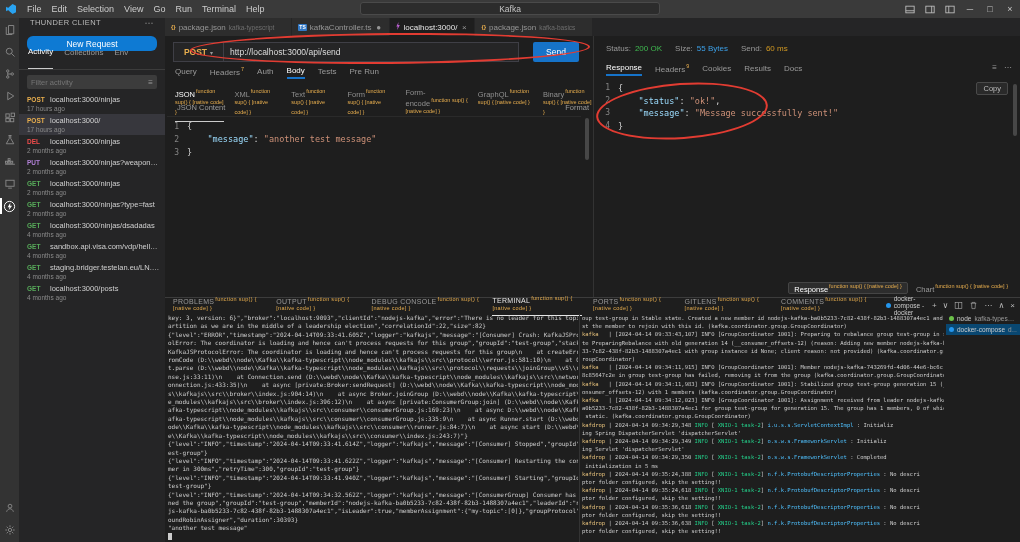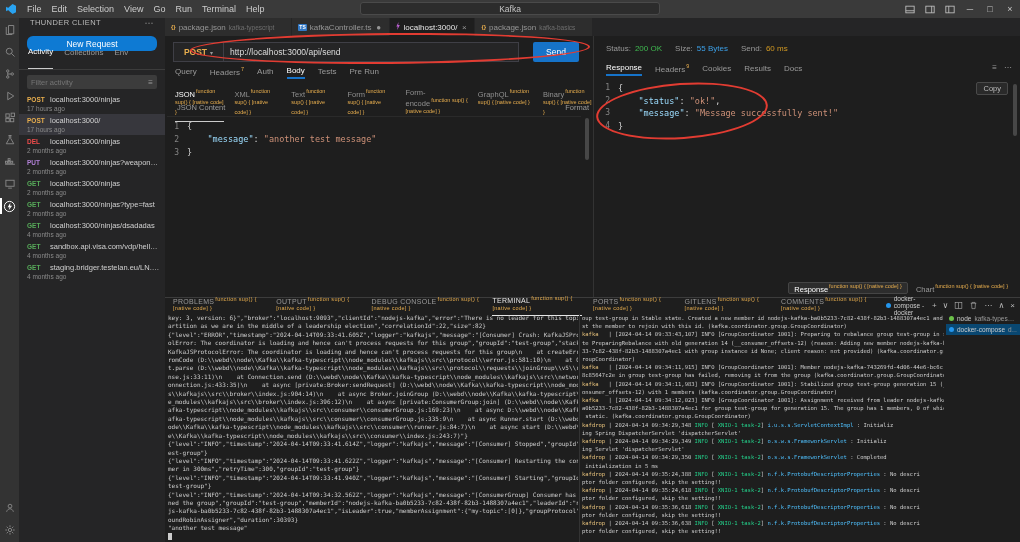--- a/index.html
+++ b/index.html
@@ -306,20 +306,27 @@
      <div class="al1">
             <span class="meth m-GET">GET</span>
             <span class="aurl">sandbox.api.visa.com/vdp/helloworld</span>
           </div>
      <div class="atime">4 months ago</div>
    </div>
         <div class="aitem">
      <div class="al1">
             <span class="meth m-GET">GET</span>
             <span class="aurl">staging.bridger.testelan.eu/LN.WebServic...</span>
+          </div>
+     <div class="atime">4 months ago</div>
+   </div>
+        <div class="aitem">
+     <div class="al1">
+            <span class="meth m-GET">GET</span>
+            <span class="aurl">localhost:3000/posts</span>
           </div>
      <div class="atime">4 months ago</div>
    </div>
       </div>
   </div>
 
   <div class="tabbar">
       <div class="etab">
         <span class="fi fi-json">{}</span>
         <span>package.json</span>

